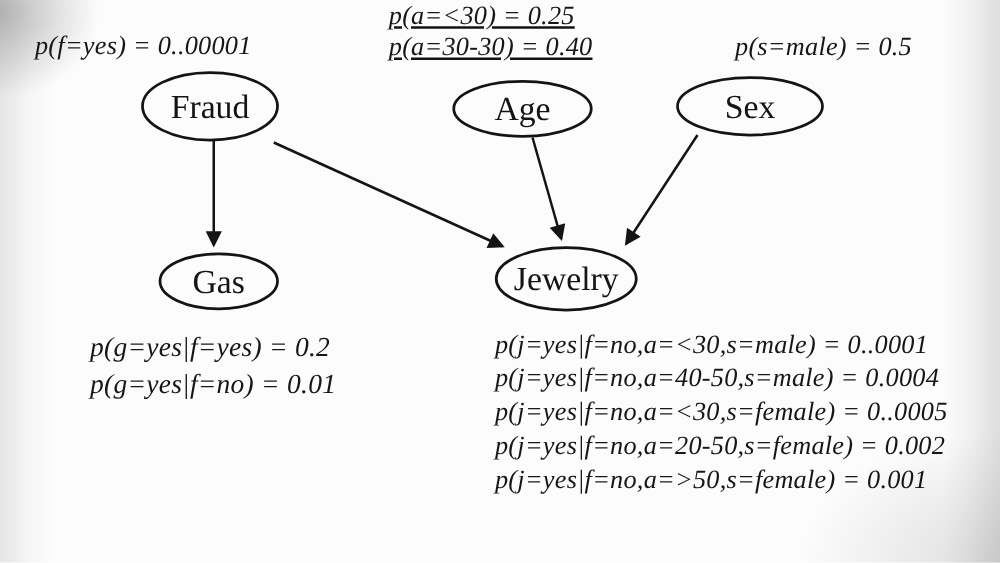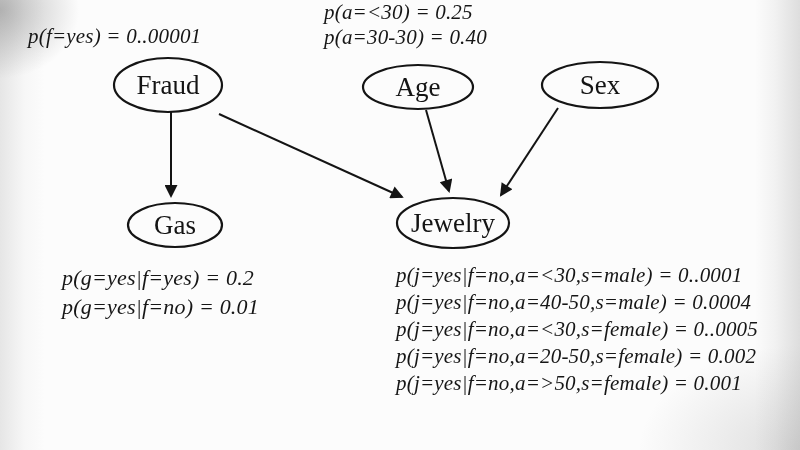--- a/index.html
+++ b/index.html
@@ -26,21 +26,21 @@
     fill: #141414;
   }
   .prob-block { position: absolute; white-space: nowrap; }
   .prob-line {
     font-style: italic;
     font-size: 21px;
     color: #161616;
     letter-spacing: 0.2px;
   }
   .prior-block .prob-line { line-height: 25px; }
-  .gas-block .prob-line { line-height: 29px; font-size: 22px; }
+  .gas-block .prob-line { line-height: 29px; font-size: 22px; margin-left: 10px; }
   .jewelry-block .prob-line { line-height: 27px; }
 </style>
 </head>
 <body>
 
 <div class="stage">
 
   <svg class="net" width="800" height="450" viewBox="0 0 800 450">
     <defs>
       <marker id="arrowhead" viewBox="0 0 10 10" refX="8.5" refY="5" markerWidth="8.5" markerHeight="6.5" orient="auto">
@@ -76,25 +76,28 @@
     <g>
       <ellipse class="node-ellipse" cx="453" cy="223" rx="56" ry="25"></ellipse>
       <text class="node-label" x="453" y="232" text-anchor="middle">Jewelry</text>
     </g>
   </svg>
 
   <div class="prob-block prior-block" style="left:28px; top:24px;font-family:Liberation Serif, serif;">
     <div class="prob-line">p(f=yes) = 0..00001</div>
   </div>
 
-  <div class="prob-block prior-block" style="left:324px; top:0px;">
+  <div class="prob-block prior-block" style="left:311px; top:0px;text-decoration:underline;">
     <div class="prob-line">p(a=&lt;30) = 0.25</div>
     <div class="prob-line">p(a=30-30) = 0.40</div>
   </div>
 
+  <div class="prob-block prior-block" style="left:588px; top:25px;">
+    <div class="prob-line">p(s=male) = 0.5</div>
+  </div>
 
   <div class="prob-block gas-block" style="left:62px; top:263px;">
     <div class="prob-line">p(g=yes|f=yes) = 0.2</div>
     <div class="prob-line">p(g=yes|f=no) = 0.01</div>
   </div>
 
   <div class="prob-block jewelry-block" style="left:396px; top:262px;">
     <div class="prob-line">p(j=yes|f=no,a=&lt;30,s=male) = 0..0001</div>
     <div class="prob-line">p(j=yes|f=no,a=40-50,s=male) = 0.0004</div>
     <div class="prob-line">p(j=yes|f=no,a=&lt;30,s=female) = 0..0005</div>

